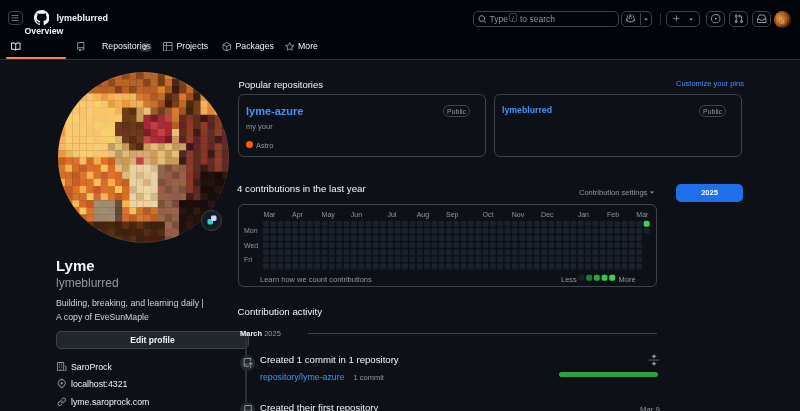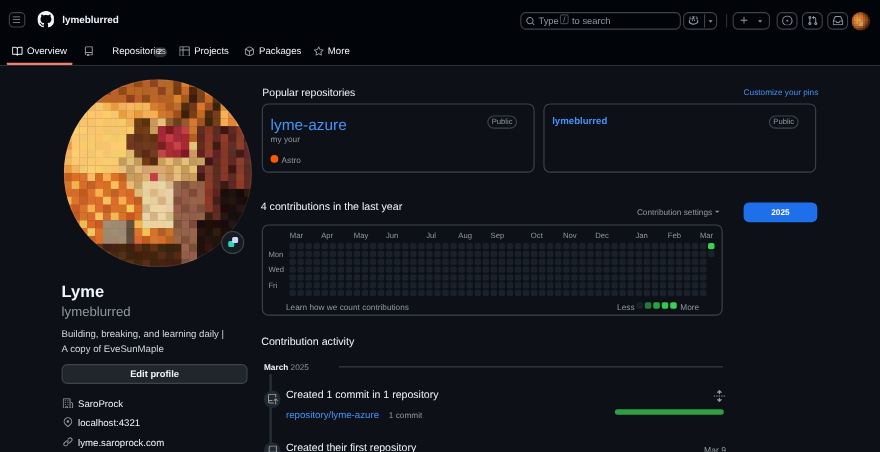--- a/index.html
+++ b/index.html
@@ -129,21 +129,21 @@
       <rect x="9.00" y="15.75" width="2.55" height="2.55" fill="#5a2a10"></rect>
       <rect x="11.25" y="15.75" width="2.55" height="2.55" fill="#44200c"></rect>
       <rect x="13.50" y="15.75" width="2.55" height="2.55" fill="#2e150a"></rect>
       <rect x="15.75" y="15.75" width="2.55" height="2.55" fill="#20100a"></rect>
     </g>
   </svg>
 
 <svg style="position:absolute;left:11px;top:41.5px" width="9.5" height="9.5" viewBox="0 0 16 16">
     <path d="M0 1.75A.75.75 0 0 1 .75 1h4.253c1.227 0 2.317.59 3 1.501A3.743 3.743 0 0 1 11.006 1h4.245a.75.75 0 0 1 .75.75v10.5a.75.75 0 0 1-.75.75h-4.507a2.25 2.25 0 0 0-1.591.659l-.622.621a.75.75 0 0 1-1.06 0l-.622-.621A2.25 2.25 0 0 0 5.258 13H.75a.75.75 0 0 1-.75-.75Zm7.251 10.324.004-5.073-.002-2.253A2.25 2.25 0 0 0 5.003 2.5H1.5v9h3.757a3.75 3.75 0 0 1 1.994.574ZM8.755 4.75l-.004 7.322a3.752 3.752 0 0 1 1.992-.572H14.5v-9h-3.495a2.25 2.25 0 0 0-2.25 2.25Z" fill="#f0f6fc" fill-opacity="1.0"></path>
   </svg>
-<div class="abs" style="left:24.5px;top:41px;font-size:8.75px;font-weight:400;color:#f0f6fc">Overview</div>
+<div class="abs" style="left:24.5px;top:26px;font-size:8.75px;font-weight:700;color:#f0f6fc">Overview</div>
 <div class="abs" style="left:6px;top:56.5px;width:60px;height:2px;background:#f78166;border-radius:2px"></div>
 <svg style="position:absolute;left:76px;top:41.5px" width="9.5" height="9.5" viewBox="0 0 16 16">
     <path d="M2 2.5A2.5 2.5 0 0 1 4.5 0h8.75a.75.75 0 0 1 .75.75v12.5a.75.75 0 0 1-.75.75h-2.5a.75.75 0 0 1 0-1.5h1.75v-2h-8a1 1 0 0 0-.714 1.7.75.75 0 1 1-1.072 1.05A2.495 2.495 0 0 1 2 11.5Zm10.5-1h-8a1 1 0 0 0-1 1v6.708A2.486 2.486 0 0 1 4.5 9h8ZM5 12.25a.25.25 0 0 1 .25-.25h3.5a.25.25 0 0 1 .25.25v3.25a.25.25 0 0 1-.4.2l-1.45-1.087a.249.249 0 0 0-.3 0L5.4 15.7a.25.25 0 0 1-.4-.2Z" fill="#9198a1" fill-opacity="1.0"></path>
   </svg>
 <div class="abs" style="left:102px;top:41px;font-size:8.75px;color:#f0f6fc">Repositories</div>
 <div class="abs" style="left:139px;top:42.5px;width:12.5px;height:9.5px;background:rgba(101,108,118,.4);border-radius:5px;font-size:7px;color:#f0f6fc;text-align:center;line-height:9.5px">2</div>
 <svg style="position:absolute;left:163px;top:41.5px" width="9.5" height="9.5" viewBox="0 0 16 16">
     <path d="M0 1.75C0 .784.784 0 1.75 0h12.5C15.216 0 16 .784 16 1.75v12.5A1.75 1.75 0 0 1 14.25 16H1.75A1.75 1.75 0 0 1 0 14.25ZM6.5 6.5v8h7.75a.25.25 0 0 0 .25-.25V6.5Zm8-1.5V1.75a.25.25 0 0 0-.25-.25H6.5V5Zm-9.5 0V1.5H1.75a.25.25 0 0 0-.25.25V5Zm-3.5 1.5v7.75c0 .138.112.25.25.25H5v-8Z" fill="#9198a1" fill-opacity="1.0"></path>
   </svg>
 <div class="abs" style="left:176.5px;top:41px;font-size:8.75px;color:#f0f6fc">Projects</div>
@@ -743,39 +743,39 @@
 
 <div class="abs" style="left:201px;top:209.5px;width:21px;height:21px;background:#161b22;border:1px solid #3d444d;border-radius:50%"></div>
 <svg class="abs" style="left:206.5px;top:215px" width="10" height="10" viewBox="0 0 10 10">
 <rect x="0.5" y="4" width="5.5" height="5.5" rx="1.4" fill="#2dd4bf"></rect>
 <rect x="4" y="0.5" width="5.5" height="5.5" rx="1.4" fill="#cfd6ff"></rect>
 </svg>
 
 <div class="abs" style="left:56px;top:257px;font-size:15px;font-weight:700;color:#f0f6fc">Lyme</div>
 <div class="abs" style="left:56px;top:276px;font-size:12px;font-weight:300;color:#9198a1">lymeblurred</div>
 <div class="abs" style="left:56px;top:296px;width:180px;font-size:8.75px;line-height:14px;color:#d1d7e0">Building, breaking, and learning daily |<br>A copy of EveSunMaple</div>
-<div class="abs" style="left:56px;top:331px;width:169px;height:17.5px;background:#21262d;border:1px solid #3d444d;border-radius:5px;font-size:8.5px;font-weight:600;color:#f0f6fc;text-align:center;line-height:16.5px">Edit profile</div>
+<div class="abs" style="left:56px;top:331px;width:193px;height:17.5px;background:#21262d;border:1px solid #3d444d;border-radius:5px;font-size:8.5px;font-weight:600;color:#f0f6fc;text-align:center;line-height:16.5px">Edit profile</div>
 <svg style="position:absolute;left:57px;top:361.5px" width="9.5" height="9.5" viewBox="0 0 16 16">
     <path d="M1.75 16A1.75 1.75 0 0 1 0 14.25V1.75C0 .784.784 0 1.75 0h8.5C11.216 0 12 .784 12 1.75v12.5c0 .085-.006.168-.018.25h2.268a.25.25 0 0 0 .25-.25V8.285a.25.25 0 0 0-.111-.208l-1.055-.703a.749.749 0 1 1 .832-1.248l1.055.703c.487.325.779.871.779 1.456v5.965A1.75 1.75 0 0 1 14.25 16h-3.5a.766.766 0 0 1-.197-.026c-.099.017-.2.026-.303.026h-3a.75.75 0 0 1-.75-.75V14h-1v1.25a.75.75 0 0 1-.75.75Zm-.25-1.75c0 .138.112.25.25.25H4v-1.25a.75.75 0 0 1 .75-.75h2.5a.75.75 0 0 1 .75.75v1.25h2.25a.25.25 0 0 0 .25-.25V1.75a.25.25 0 0 0-.25-.25h-8.5a.25.25 0 0 0-.25.25ZM3.75 6h.5a.75.75 0 0 1 0 1.5h-.5a.75.75 0 0 1 0-1.5ZM3 3.75A.75.75 0 0 1 3.75 3h.5a.75.75 0 0 1 0 1.5h-.5A.75.75 0 0 1 3 3.75Zm4 3A.75.75 0 0 1 7.75 6h.5a.75.75 0 0 1 0 1.5h-.5A.75.75 0 0 1 7 6.75ZM7.75 3h.5a.75.75 0 0 1 0 1.5h-.5a.75.75 0 0 1 0-1.5ZM3 9.75A.75.75 0 0 1 3.75 9h.5a.75.75 0 0 1 0 1.5h-.5A.75.75 0 0 1 3 9.75ZM7.75 9h.5a.75.75 0 0 1 0 1.5h-.5a.75.75 0 0 1 0-1.5Z" fill="#9198a1" fill-opacity="1.0"></path>
   </svg>
 <div class="abs" style="left:71px;top:361.5px;font-size:8.75px;color:#f0f6fc">SaroProck</div>
 <svg style="position:absolute;left:57px;top:379px" width="9.5" height="9.5" viewBox="0 0 16 16">
     <path d="m12.596 11.596-3.535 3.536a1.5 1.5 0 0 1-2.122 0l-3.535-3.536a6.5 6.5 0 1 1 9.192-9.193 6.5 6.5 0 0 1 0 9.193Zm-1.06-8.132v-.001a5 5 0 1 0-7.072 7.072L8 14.07l3.536-3.534a5 5 0 0 0 0-7.072ZM8 9a2 2 0 1 1-.001-3.999A2 2 0 0 1 8 9Z" fill="#9198a1" fill-opacity="1.0"></path>
   </svg>
 <div class="abs" style="left:71px;top:379px;font-size:8.75px;color:#f0f6fc">localhost:4321</div>
 <svg style="position:absolute;left:57px;top:396.5px" width="9.5" height="9.5" viewBox="0 0 16 16">
     <path d="m7.775 3.275 1.25-1.25a3.5 3.5 0 1 1 4.95 4.95l-2.5 2.5a3.5 3.5 0 0 1-4.95 0 .751.751 0 0 1 .018-1.042.751.751 0 0 1 1.042-.018 1.998 1.998 0 0 0 2.83 0l2.5-2.5a2.002 2.002 0 0 0-2.83-2.83l-1.25 1.25a.751.751 0 0 1-1.042-.018.751.751 0 0 1-.018-1.042Zm-4.69 9.64a1.998 1.998 0 0 0 2.83 0l1.25-1.25a.751.751 0 0 1 1.042.018.751.751 0 0 1 .018 1.042l-1.25 1.25a3.5 3.5 0 1 1-4.95-4.95l2.5-2.5a3.5 3.5 0 0 1 4.95 0 .751.751 0 0 1-.018 1.042.751.751 0 0 1-1.042.018 1.998 1.998 0 0 0-2.83 0l-2.5 2.5a1.998 1.998 0 0 0 0 2.83Z" fill="#9198a1" fill-opacity="1.0"></path>
   </svg>
 <div class="abs" style="left:71px;top:396.5px;font-size:8.75px;color:#f0f6fc">lyme.saroprock.com</div>
 
 <div class="abs" style="left:238.5px;top:79px;font-size:9.5px;color:#f0f6fc">Popular repositories</div>
 <div class="abs" style="left:676px;top:78.5px;font-size:7.5px;color:#4493f8">Customize your pins</div>
 
 <div class="abs" style="left:238px;top:94px;width:248px;height:63px;border:1px solid #3d444d;border-radius:6px"></div>
-<div class="abs" style="left:246px;top:104.5px;font-size:14px;font-weight:normal;color:#4493f8">lyme-azure</div>
+<div class="abs" style="left:246px;top:104.5px;font-size:11px;font-weight:bold;color:#4493f8">lyme-azure</div>
 <div class="abs" style="left:443px;top:104.5px;width:27px;height:12px;border:1px solid #3d444d;border-radius:6px;font-size:7px;color:#9198a1;text-align:center;line-height:11px">Public</div>
 <div class="abs" style="left:246px;top:122px;font-size:7.5px;color:#9198a1">my your</div>
 <div class="abs" style="left:246px;top:141px;width:7px;height:7px;background:#ff5a03;border-radius:50%"></div>
 <div class="abs" style="left:256px;top:140.5px;font-size:7.5px;color:#9198a1">Astro</div>
 
 <div class="abs" style="left:494px;top:94px;width:248px;height:63px;border:1px solid #3d444d;border-radius:6px"></div>
 <div class="abs" style="left:502px;top:104.5px;font-size:8.75px;font-weight:bold;color:#4493f8">lymeblurred</div>
 <div class="abs" style="left:699px;top:104.5px;width:27px;height:12px;border:1px solid #3d444d;border-radius:6px;font-size:7px;color:#9198a1;text-align:center;line-height:11px">Public</div>
 
 <div class="abs" style="left:237px;top:183px;font-size:9.7px;color:#f0f6fc">4 contributions in the last year</div>

